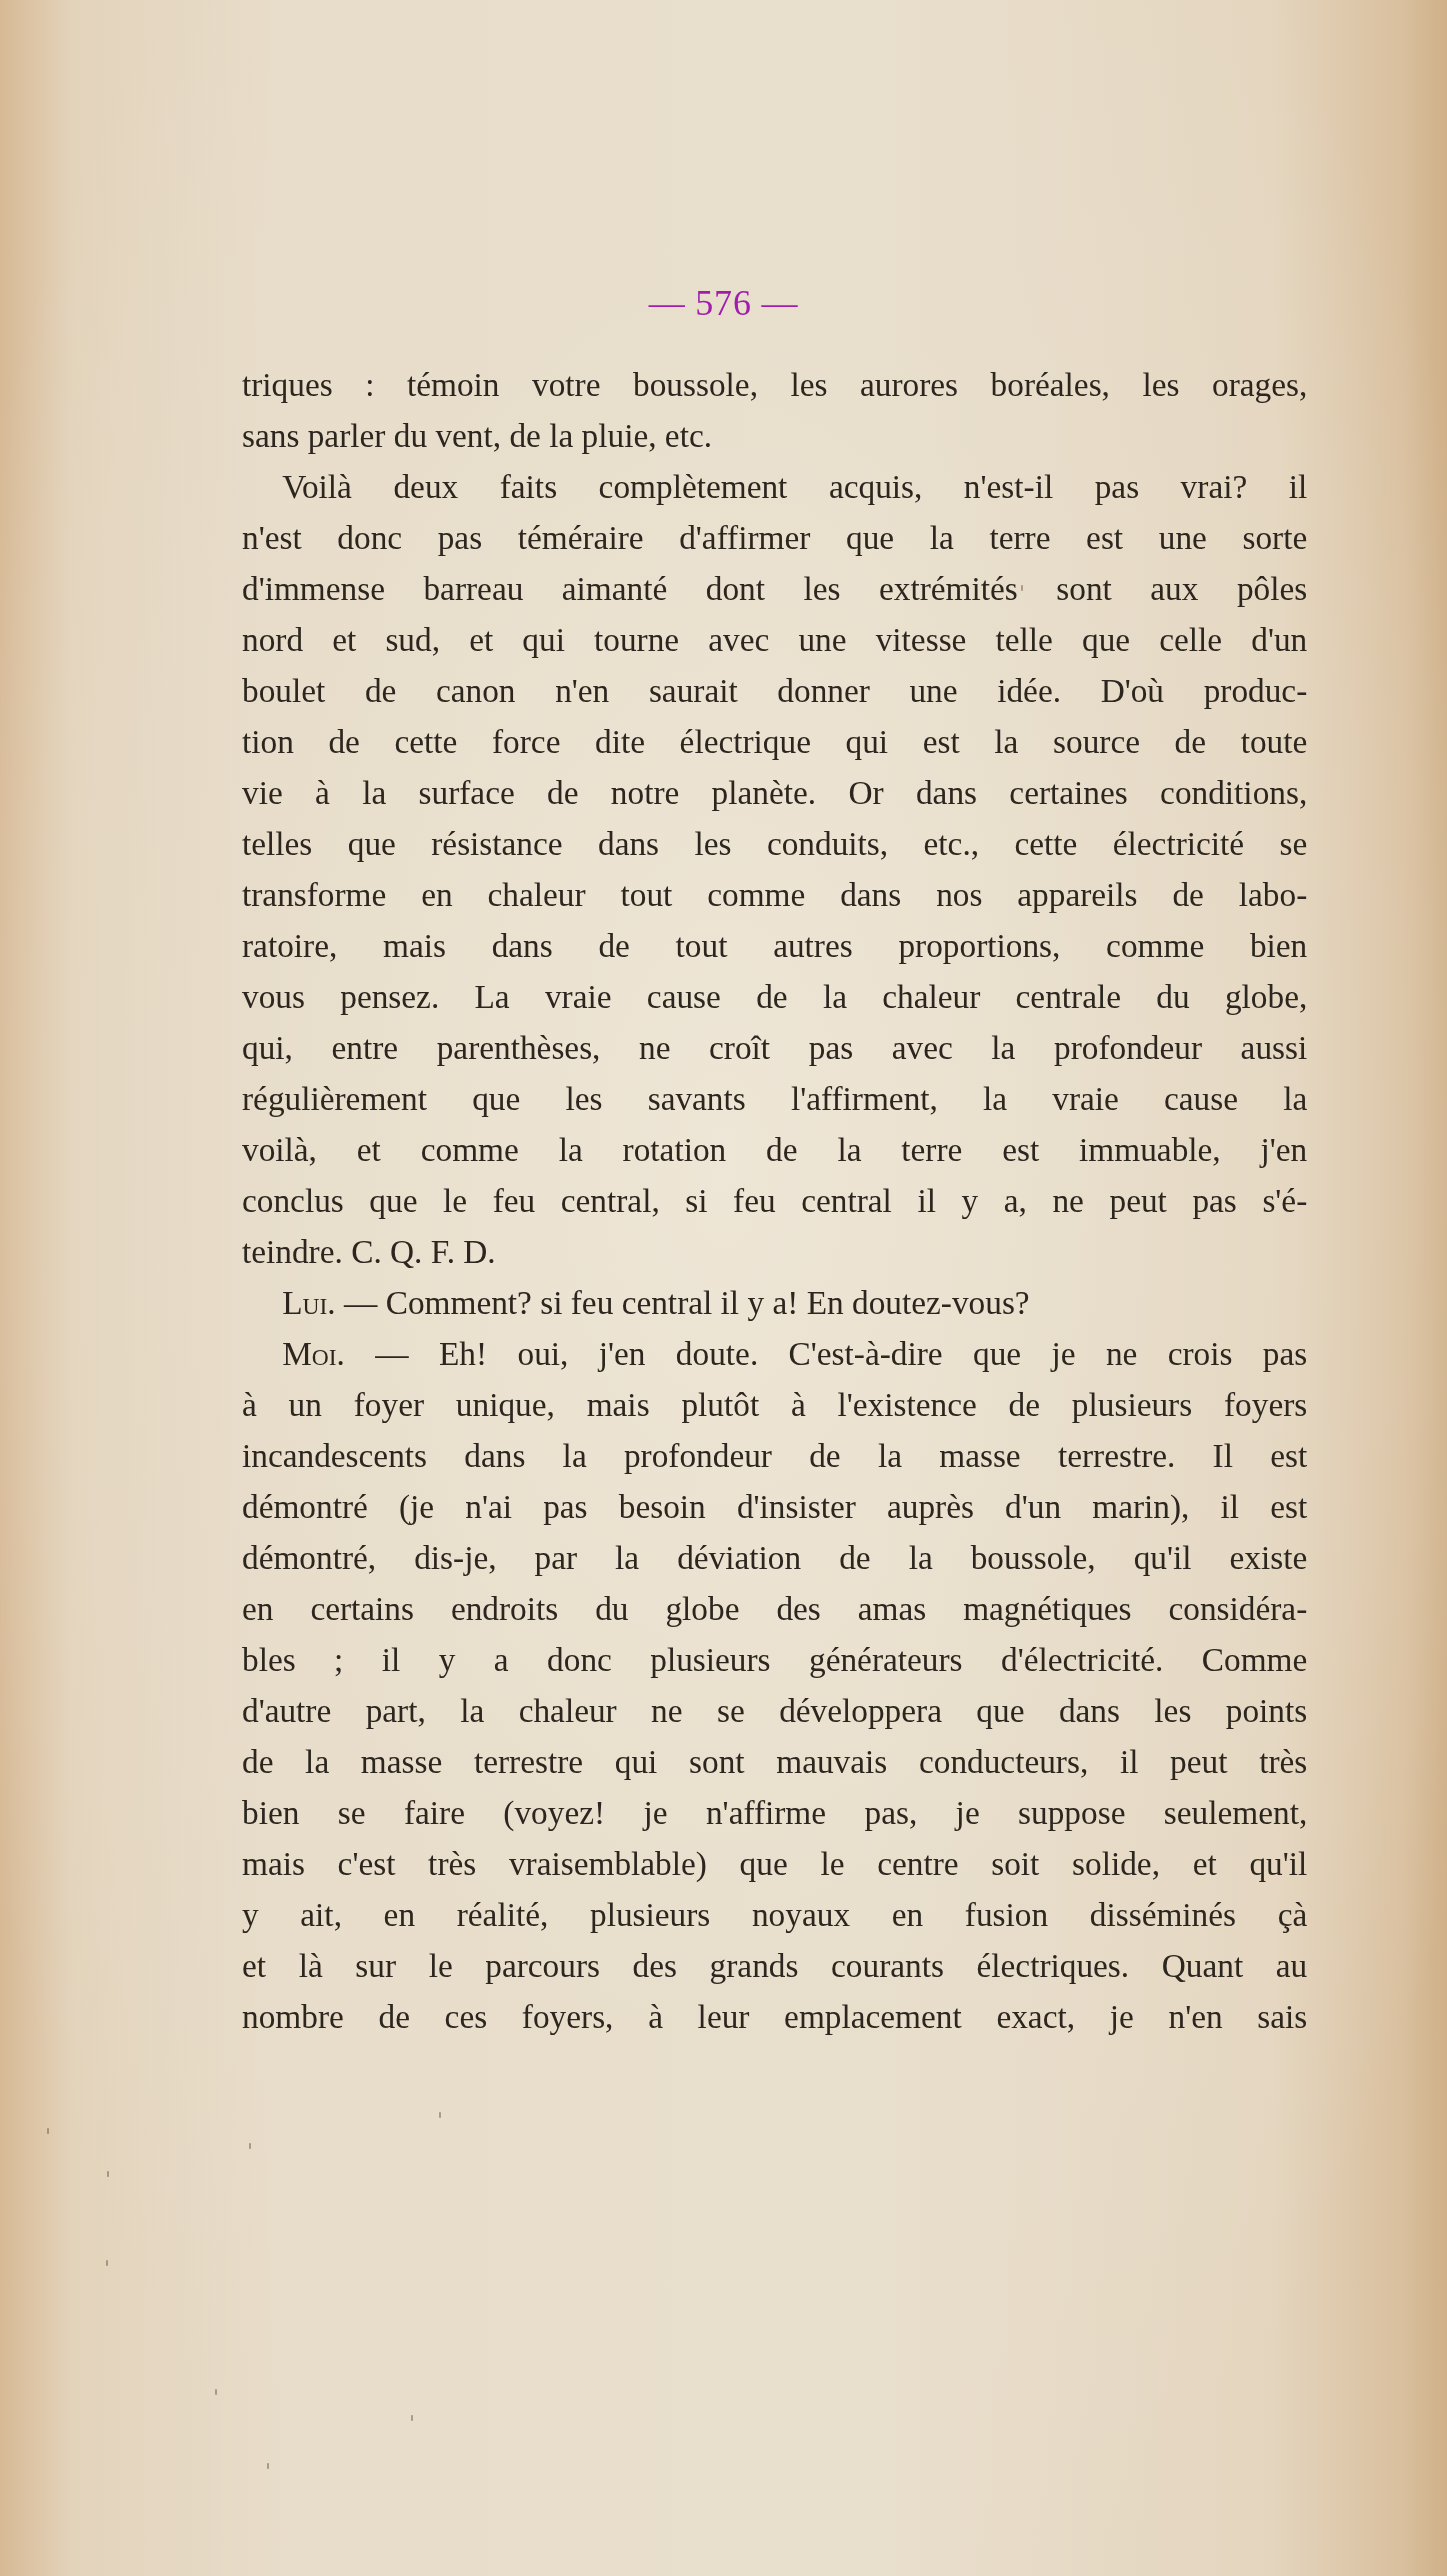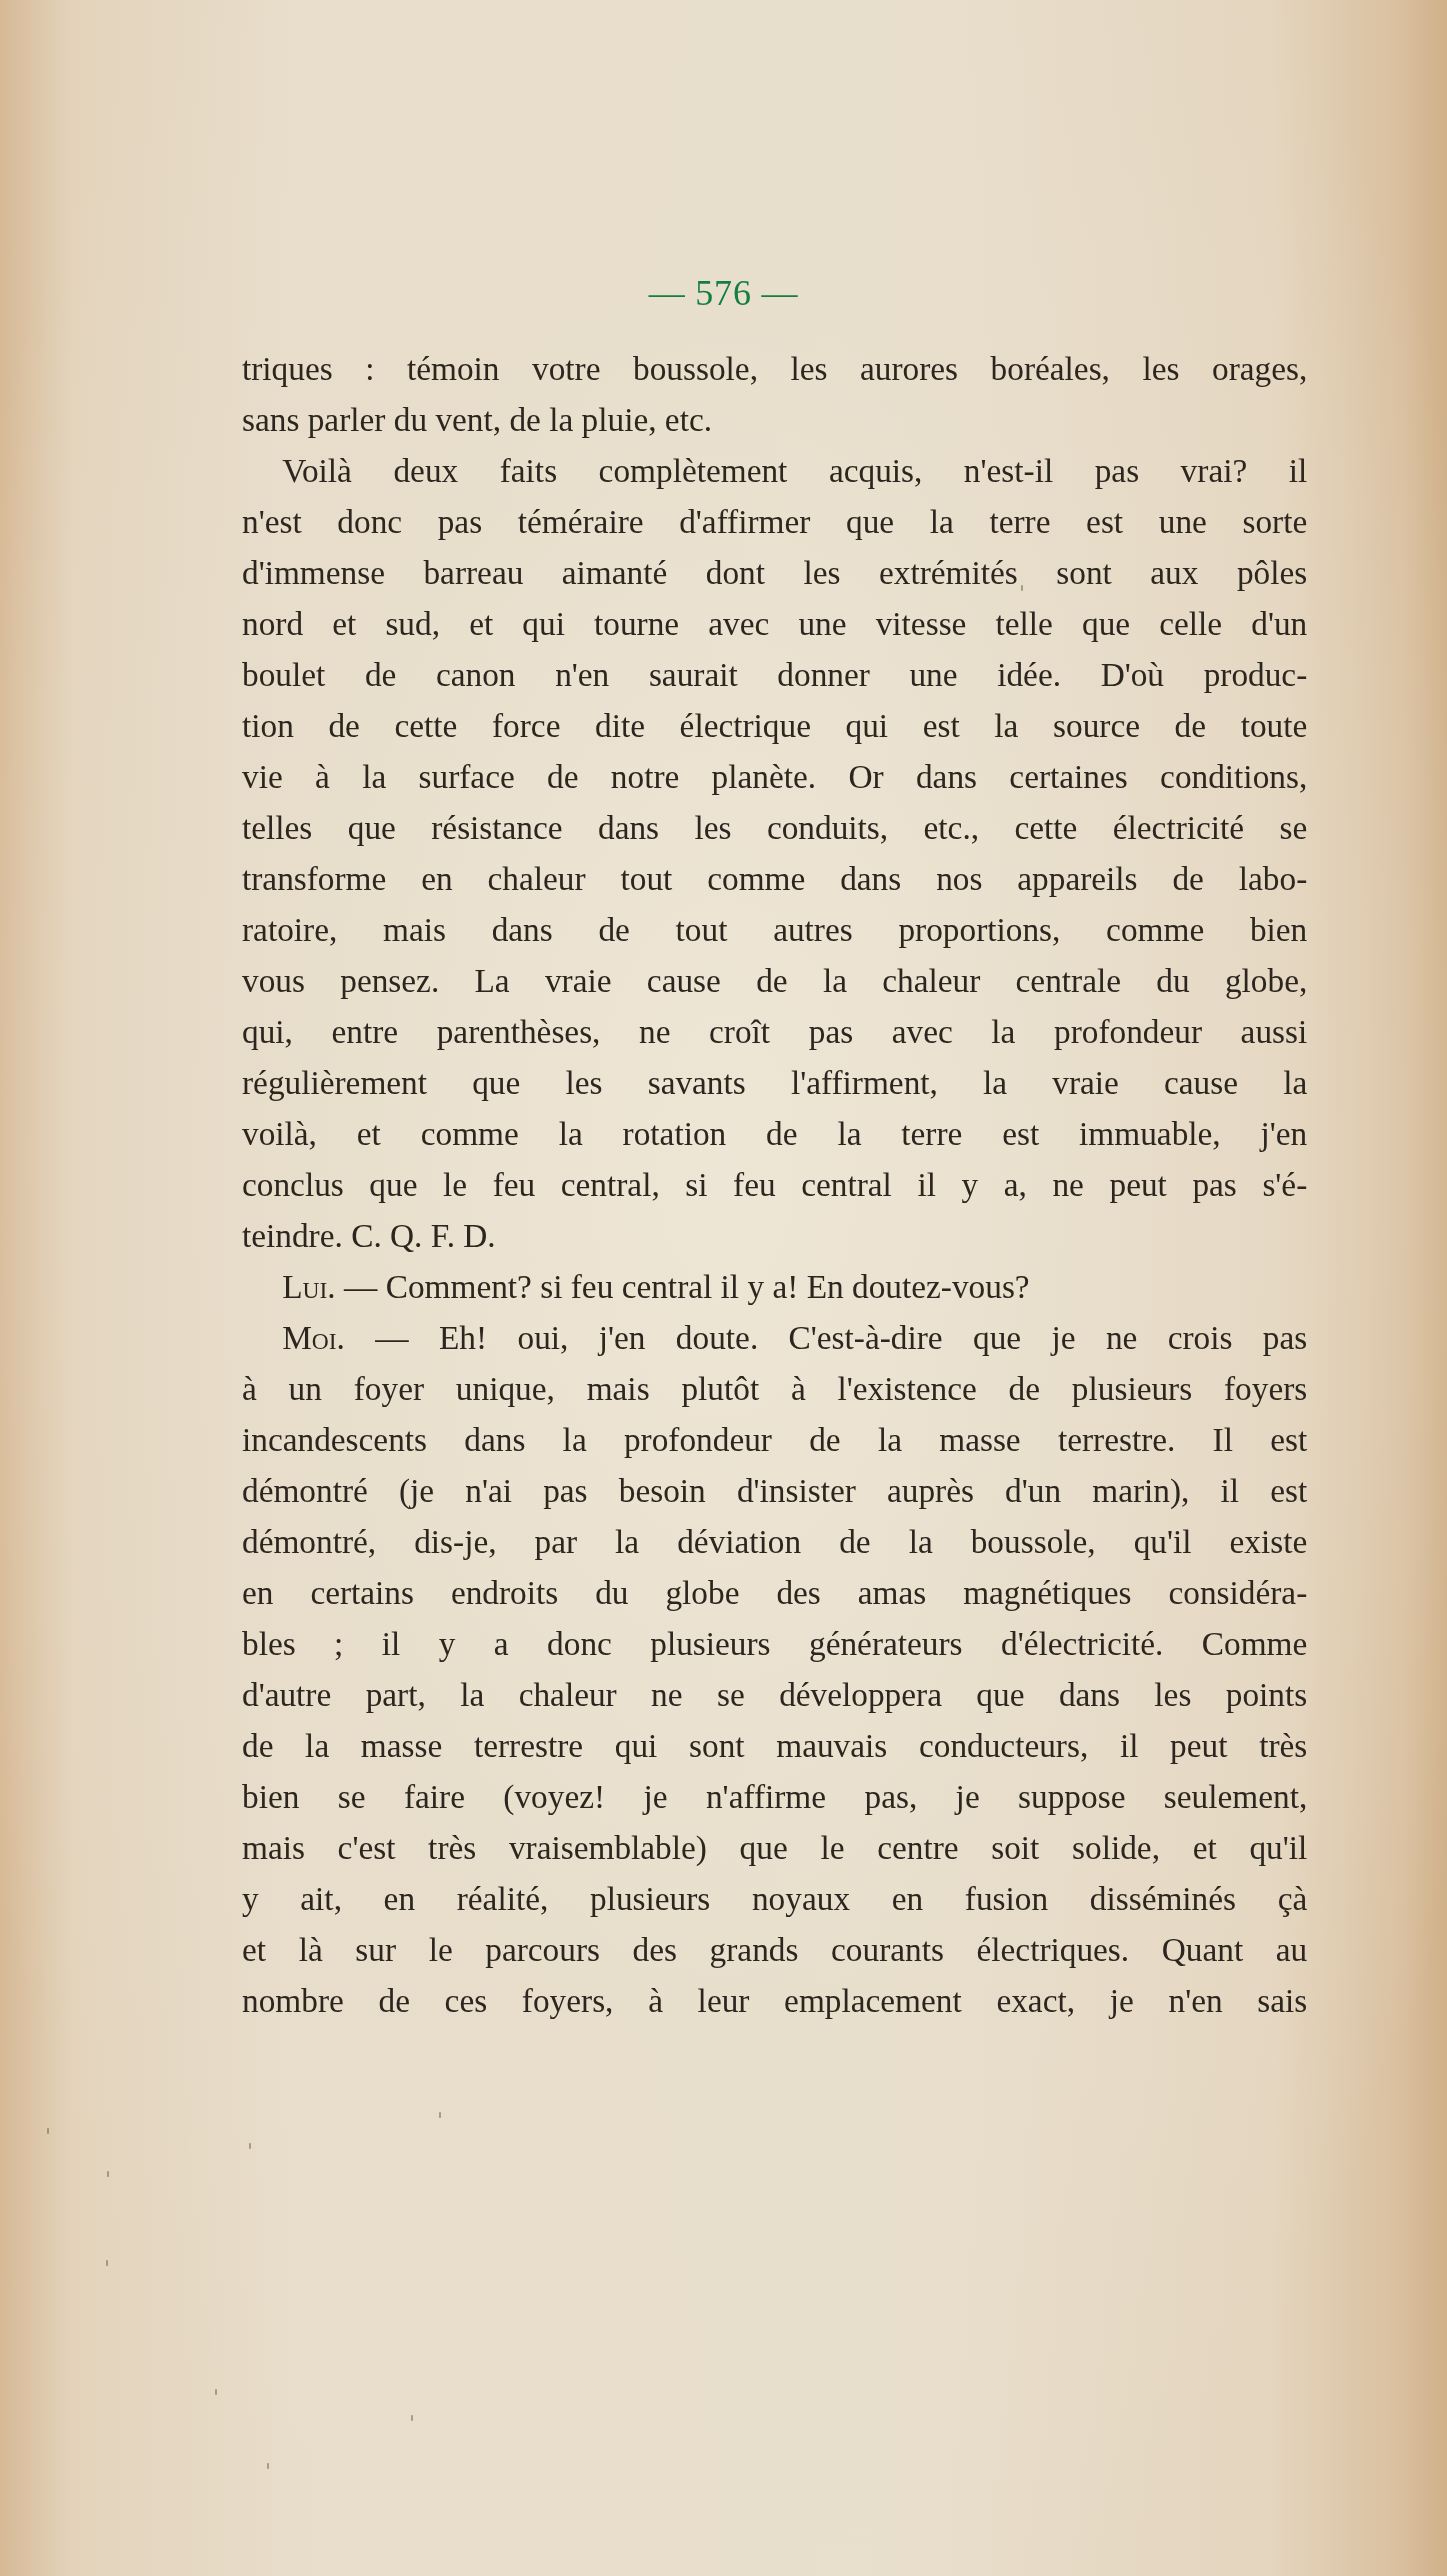--- a/index.html
+++ b/index.html
@@ -21,33 +21,33 @@
       color: #2a2520;
     }
     .page {
       position: absolute;
       left: 0; top: 0;
       width: 1447px;
       height: 2576px;
     }
     .page-number {
       position: absolute;
-      top: 272px;
+      top: 282px;
       left: 0;
       width: 1447px;
       text-align: center;
       font-family: "Liberation Serif", "DejaVu Serif", serif;
       font-size: 36px;
       letter-spacing: 0.8px;
-      color: #15803d;
+      color: #a21caf;
     }
     .text-block {
       position: absolute;
       left: 242px;
-      top: 343px;
+      top: 359px;
       width: 1087px;
     }
     .line {
       display: block;
       height: 51px;
       line-height: 51px;
       font-family: "Liberation Serif", "DejaVu Serif", serif;
       font-size: 34px;
       white-space: nowrap;
       text-align: justify;

